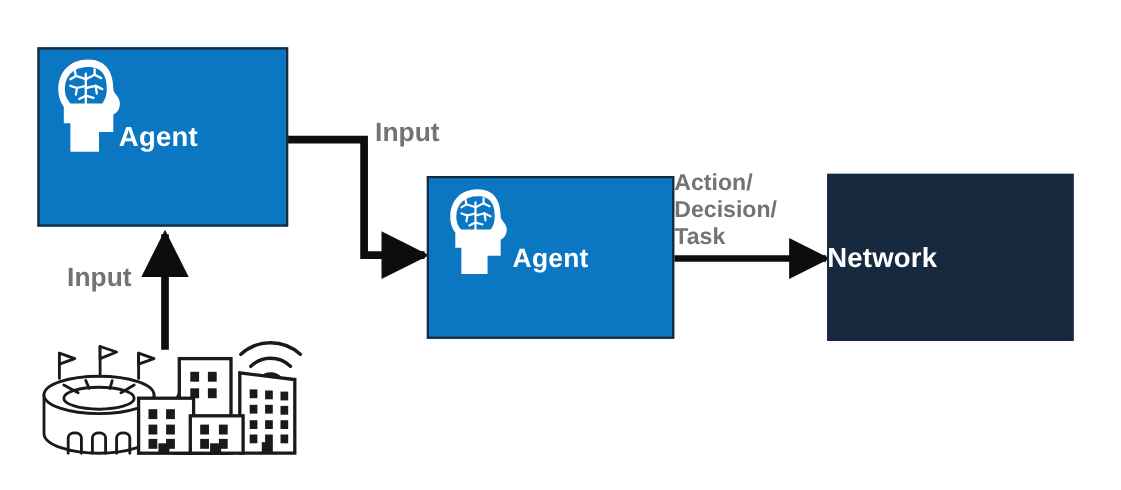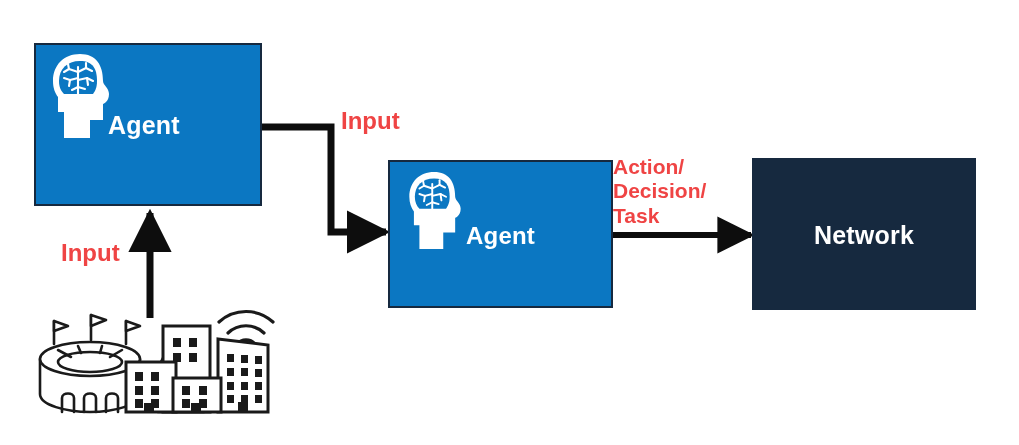--- a/index.html
+++ b/index.html
@@ -31,21 +31,21 @@
   .box-label {
     position: absolute;
     color: #ffffff;
     font-weight: bold;
     font-family: "Liberation Sans", sans-serif;
     white-space: nowrap;
     letter-spacing: 0.2px;
   }
   .edge-label {
     position: absolute;
-    color: #ef4444;
+    color: #737373;
     font-weight: bold;
     font-family: "Liberation Sans", sans-serif;
     white-space: pre;
     line-height: 1.16;
   }
   .svg-layer {
     position: absolute;
     left: 0;
     top: 0;
     width: 1019px;
@@ -133,21 +133,21 @@
         <path d="M42 28 L43 35"></path>
         <path d="M33 37 L27 40"></path>
         <path d="M33 37 L40 39"></path>
       </g>
     </svg>
   </div>
   <div class="box-label" style="left:466px; top:222px; font-size:24px;">Agent</div>
 
   <div class="box box-network" style="left:752px; top:158px; width:224px; height:152px;">
   </div>
-  <div class="box-label" style="left:752px; top:221px; width:224px; text-align:center; font-size:25px;">Network</div>
+  <div class="box-label" style="left:752px; top:221px; width:224px; text-align:left; font-size:25px;">Network</div>
 
   <div class="edge-label" style="left:341px; top:107px; font-size:24px;">Input</div>
 
   <div class="edge-label" style="left:61px; top:239px; font-size:24px;">Input</div>
 
   <div class="edge-label" style="left:613px; top:155px; font-size:21px;">Action/
 Decision/
 Task</div>
 
   <div class="icon-cluster" style="left:22px; top:300px; width:262px; height:125px;">

